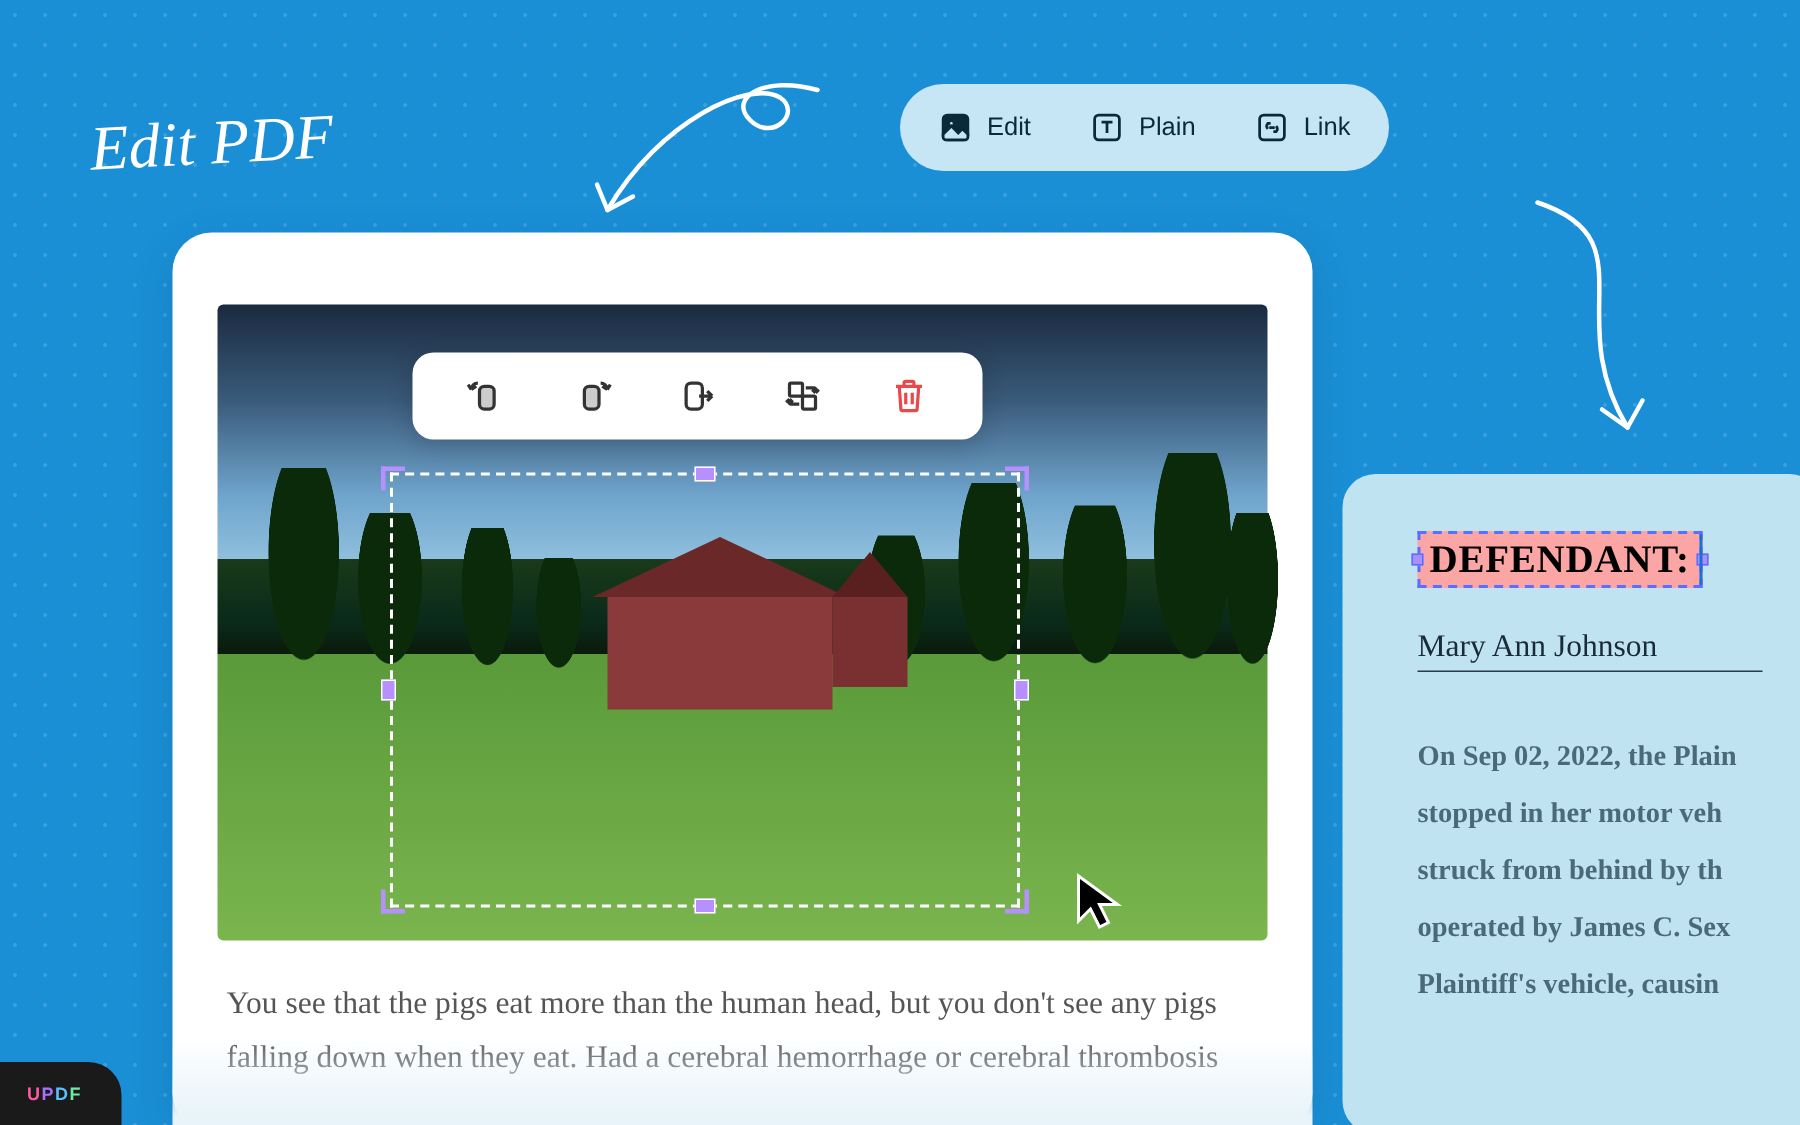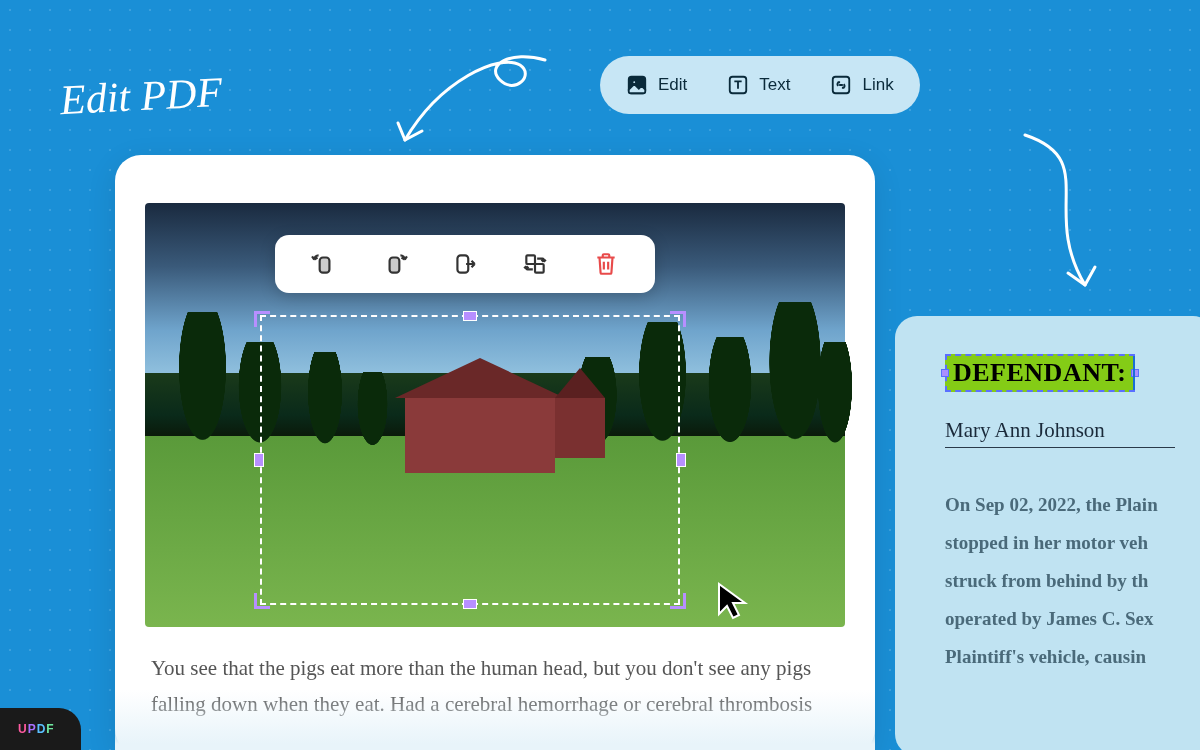--- a/index.html
+++ b/index.html
@@ -144,21 +144,21 @@
     width: 320px; height: 440px;
     background: #c0e3f2;
     border-radius: 22px;
     padding: 38px 30px 30px 50px;
   }
   .text-selection {
     border: 2px dashed #5a6fff;
     padding: 2px 6px;
     display:inline-block;
     position: relative;
-    background: #84cc16;
+    background: #fca5a5;
   }
   .text-selection .th { position:absolute; width:8px; height:8px; background:#aa8fff; border:1px solid #5a6fff; }
   .text-selection .th.l { left:-6px; top:50%; transform:translateY(-50%);}
   .text-selection .th.r { right:-6px; top:50%; transform:translateY(-50%);}
   .text-selection .caret { position:absolute; right:-2px; top:0; bottom:0; width:2px; background:#1a6fd6;}
   .defendant {
     font-family: Georgia, 'Times New Roman', serif;
     font-size: 26px; font-weight: bold; color:#000;
     letter-spacing: 0.5px;
   }
@@ -213,21 +213,21 @@
       <circle cx="9" cy="9" r="2" fill="#c7e6f5"></circle>
       <path d="M3 17 L9 11 L14 16 L17 13 L21 17 V19 A2 2 0 0 1 19 21 H5 A2 2 0 0 1 3 19 Z" fill="#c7e6f5"></path>
     </svg>
     <span>Edit</span>
   </div>
   <div class="tool">
     <svg viewBox="0 0 24 24" fill="none" stroke="#0a2a3a" stroke-width="2">
       <rect x="3" y="3" width="18" height="18" rx="3"></rect>
       <path d="M8 8 H16 M12 8 V16"></path>
     </svg>
-    <span>Text</span>
+    <span>Plain</span>
   </div>
   <div class="tool">
     <svg viewBox="0 0 24 24" fill="none" stroke="#0a2a3a" stroke-width="2">
       <rect x="3" y="3" width="18" height="18" rx="3"></rect>
       <path d="M9 13 A3 3 0 0 1 9 9 L11 9 M15 11 A3 3 0 0 1 15 15 L13 15 M10 12 H14"></path>
     </svg>
     <span>Link</span>
   </div>
 </div>
 

